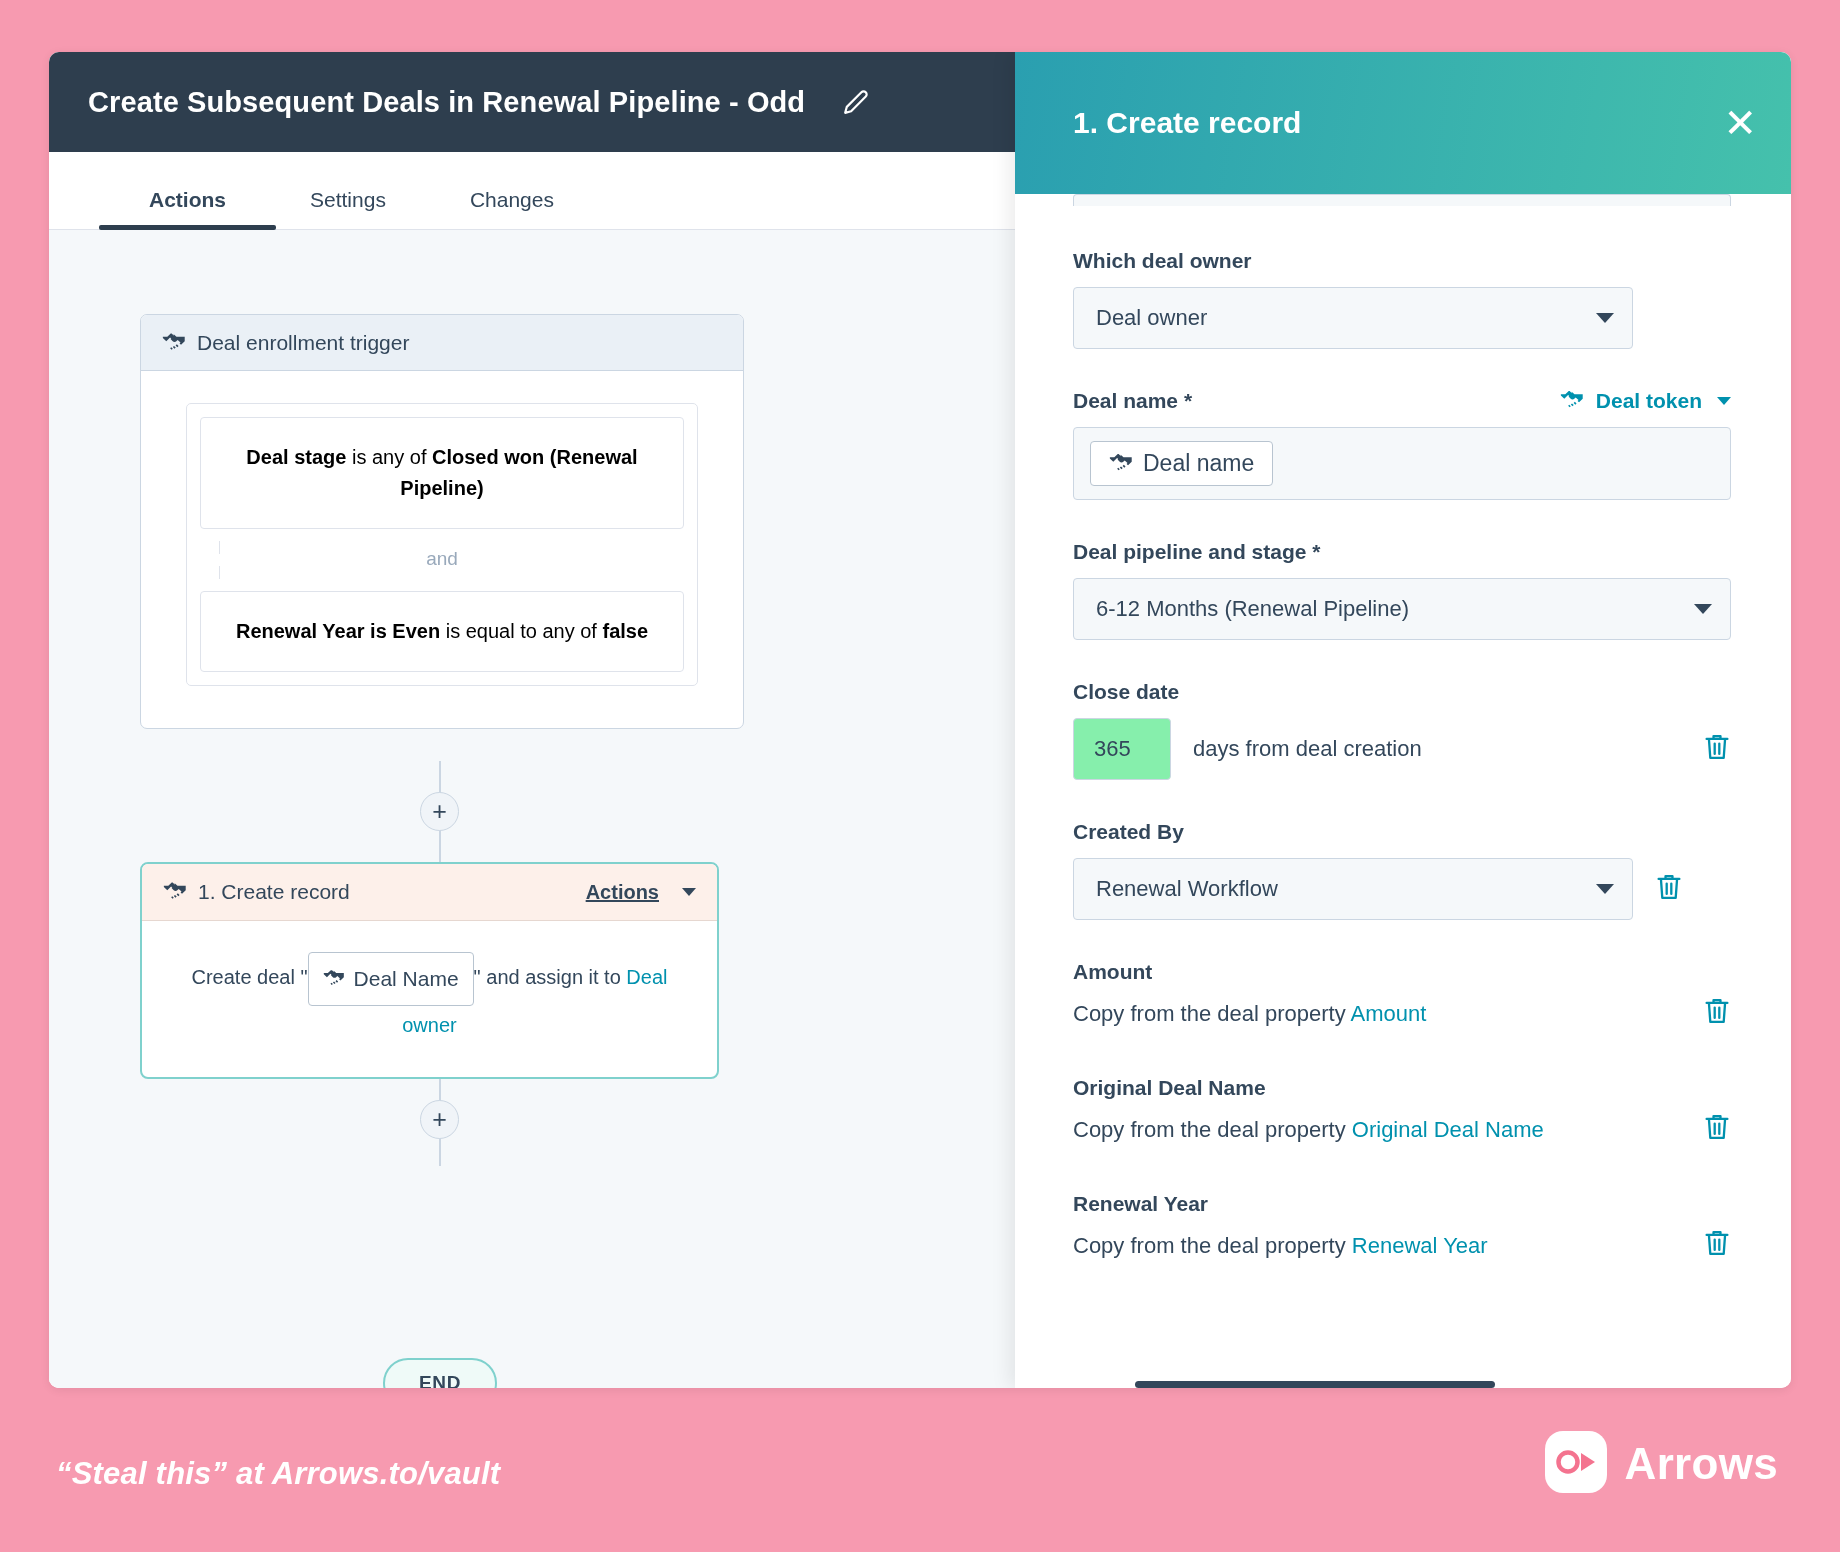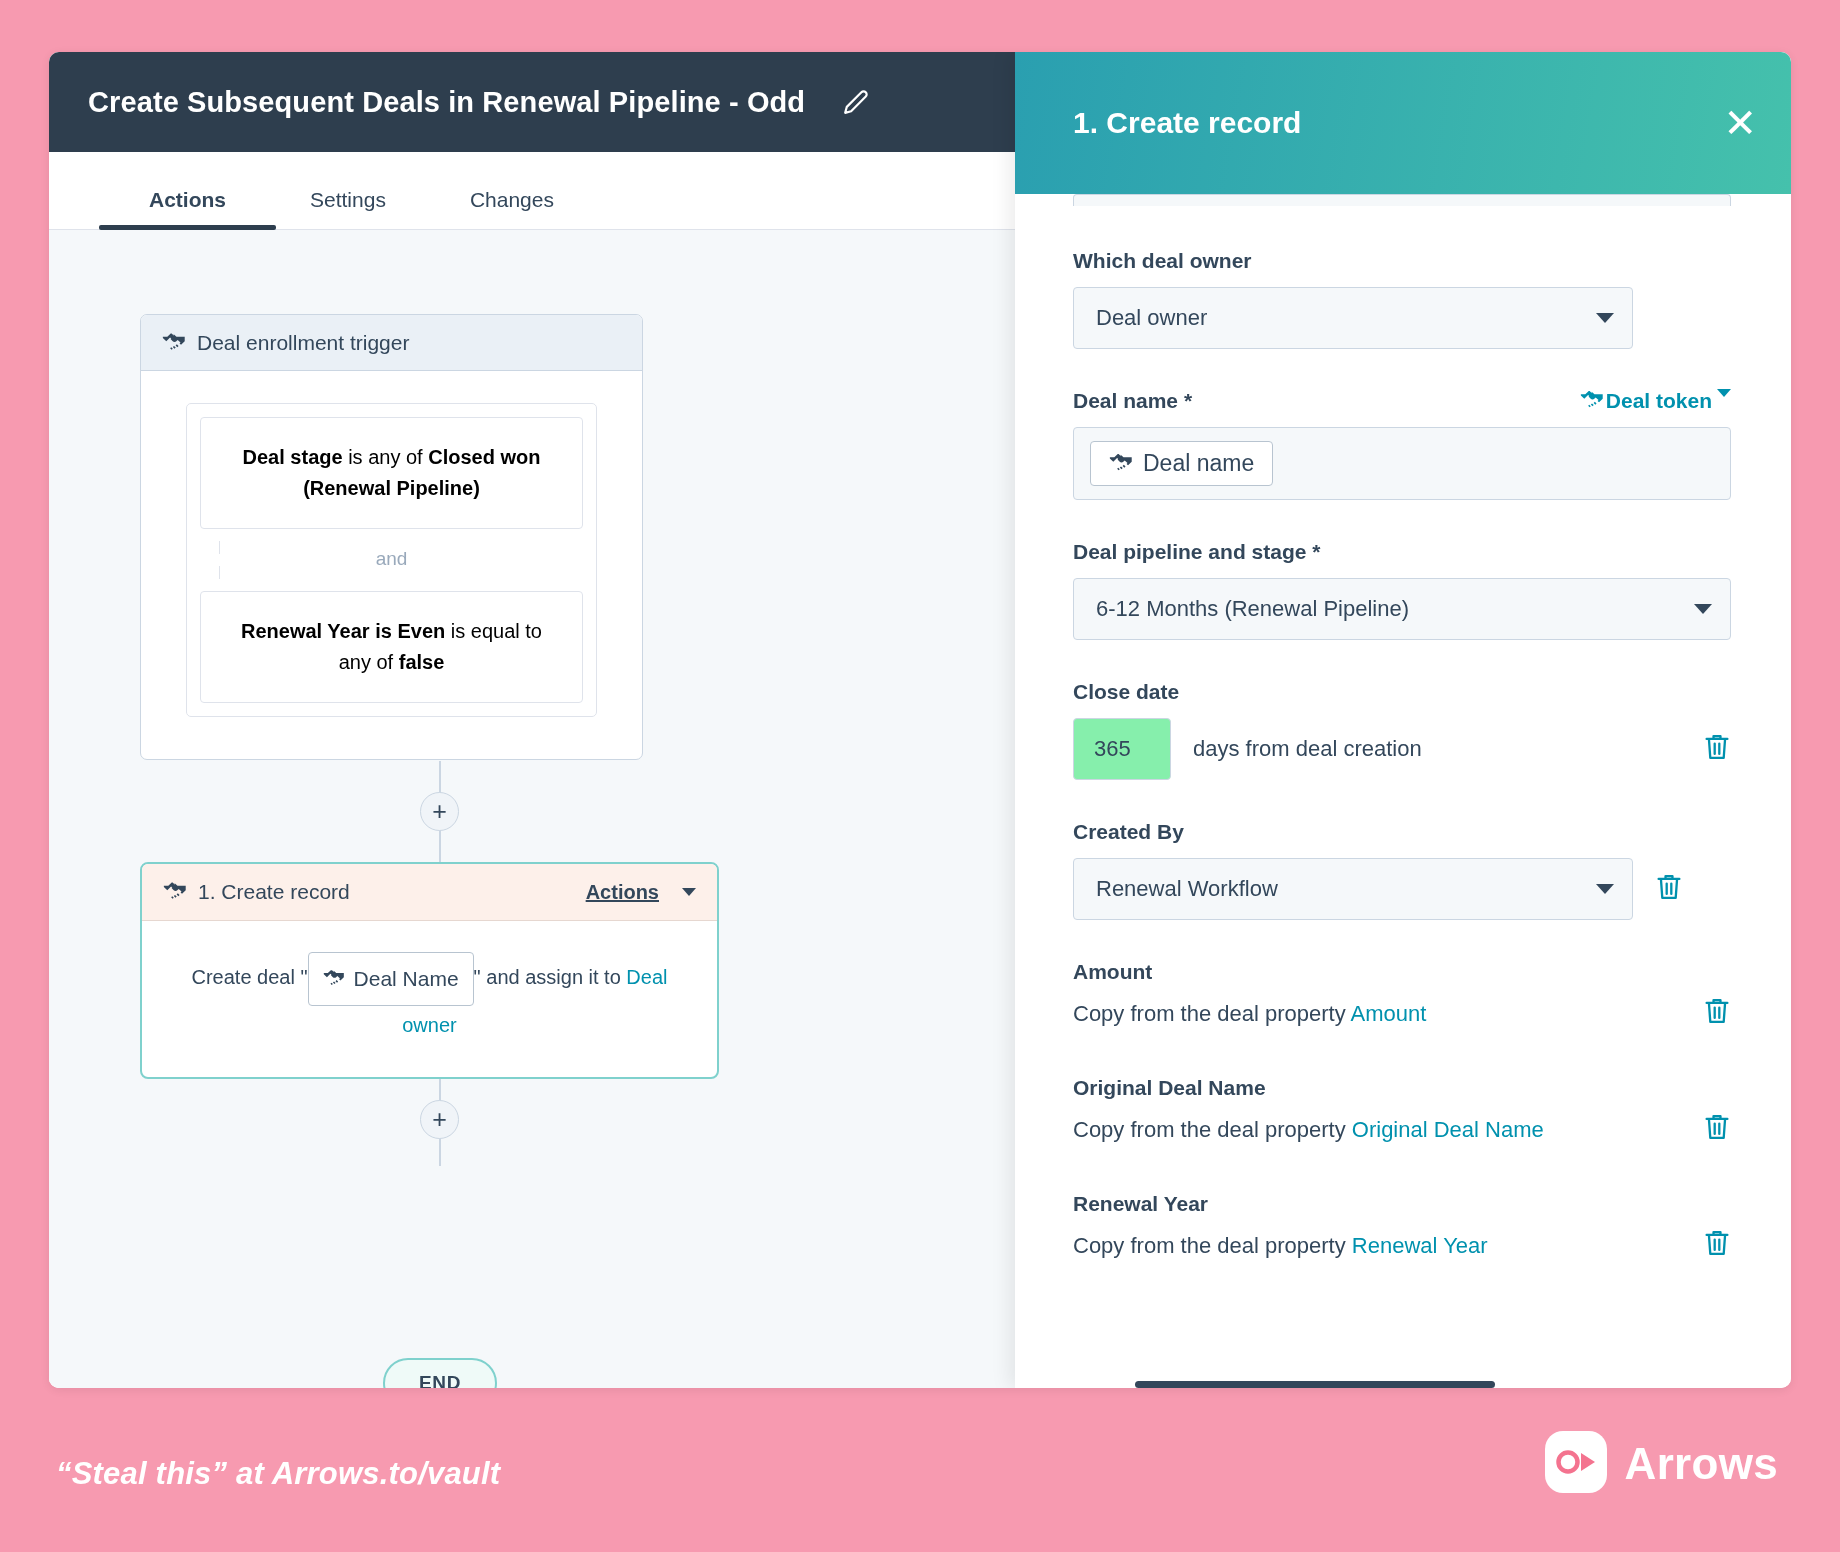--- a/index.html
+++ b/index.html
@@ -79,21 +79,21 @@
     position: absolute;
     left: 0; top: 178px; right: 0; bottom: 0;
     background: #f5f8fa;
     overflow: hidden;
   }
 
   
   .trigger-card {
     position: absolute;
     left: 91px; top: 84px;
-    width: 503px;
+    width: 604px;
     border: 1px solid #cbd6e2;
     border-radius: 7px;
     background: #ffffff;
     overflow: hidden;
   }
   .trigger-head {
     background: #eaf0f6;
     border-bottom: 1px solid #cbd6e2;
     height: 56px;
     display: flex; align-items: center;
@@ -284,21 +284,21 @@
   .sel-caret {
     width: 0; height: 0;
     border-left: 9px solid transparent;
     border-right: 9px solid transparent;
     border-top: 10px solid #33475b;
   }
   .row-gap { height: 40px; }
   .label-row { display: flex; align-items: center; margin-bottom: 14px; }
   .label-row .field-label { margin-bottom: 0; flex: 1; }
   .token-pick {
-    display: flex; gap: 2px;
+    display: flex; align-items: center; gap: 12px;
     color: #0091ae; font-size: 21px; font-weight: bold;
     cursor: pointer;
   }
   .token-pick .caret {
     width: 0; height: 0;
     border-left: 7px solid transparent;
     border-right: 7px solid transparent;
     border-top: 8px solid #0091ae;
     margin-left: 3px;
   }

